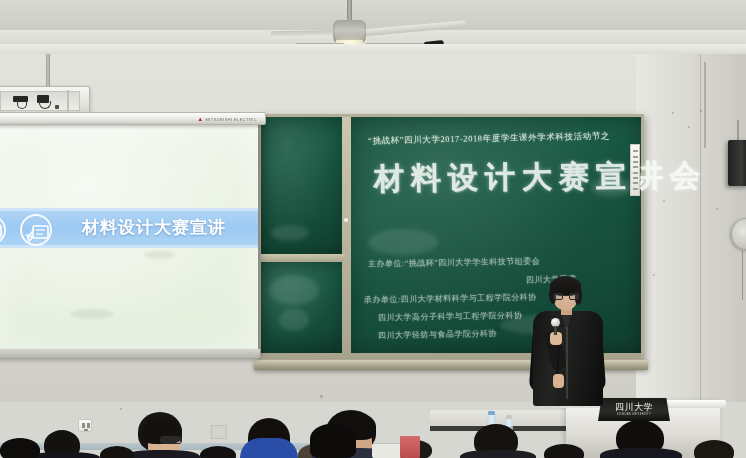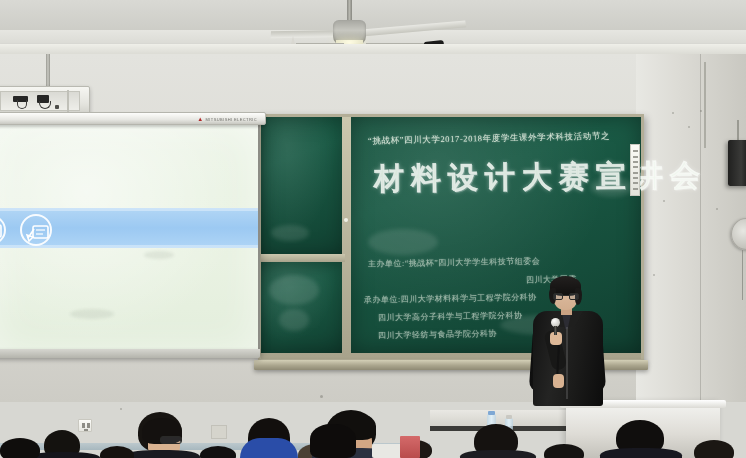--- a/index.html
+++ b/index.html
@@ -575,20 +575,21 @@
     <div class="icon-circle icon-ic2">
       <svg width="32" height="32" viewBox="0 0 32 32" aria-hidden="true">
         <rect x="11" y="10" width="15" height="12" rx="1.5" fill="none" stroke="#ffffff" stroke-width="1.6"></rect>
         <line x1="14" y1="14" x2="23" y2="14" stroke="#ffffff" stroke-width="1.2"></line>
         <line x1="14" y1="18" x2="21" y2="18" stroke="#ffffff" stroke-width="1.2"></line>
         <path d="M11 21 L7 25 L5 19 Z" fill="none" stroke="#ffffff" stroke-width="1.5"></path>
         <line x1="6" y1="22" x2="12" y2="13" stroke="#ffffff" stroke-width="1.6"></line>
       </svg>
     </div>
 
+    <div class="slide-title">材料设计大赛宣讲</div>
   </div>
   <div class="screen-bottom-bar"></div>
 
   <div class="bb-wrap">
     <div class="bb-frame"></div>
 
     <div class="bb-panel" style="left:3px;  top:3px;  width:84px;  height:140px;">
       <div class="bb-dust" style="left:10px;top:108px;width:38px;height:16px;"></div>
     </div>
     <div class="bb-panel" style="left:3px;  top:147px; width:84px;  height:92px;">
@@ -633,20 +634,24 @@
   <div class="front-desk"></div>
   <div class="front-desk-edge"></div>
   <div class="bottle" style="left:487px; top:414px; width:9px; height:17px;"></div>
   <div class="bottle-cap" style="left:488px; top:411px; width:7px; height:4px;"></div>
   <div class="bottle" style="left:505px; top:418px; width:8px; height:13px;"></div>
   <div class="bottle-cap" style="left:506px; top:415px; width:6px; height:4px; background:#c9c8c2;"></div>
 
   <div class="podium-top"></div>
   <div class="podium"></div>
   <div class="podium-grill"></div>
+  <div class="podium-plate">
+    <span class="plate-cn">四川大学</span>
+    <span class="plate-en">SICHUAN UNIVERSITY</span>
+  </div>
 
   <div class="person">
     <div class="p-arm-r"></div>
     <div class="p-arm-l"></div>
     <div class="p-torso"></div>
     <div class="p-collar"></div>
     <div class="p-shirt"></div>
     <div class="p-zip"></div>
     <div class="p-neck"></div>
     <div class="p-head"></div>

